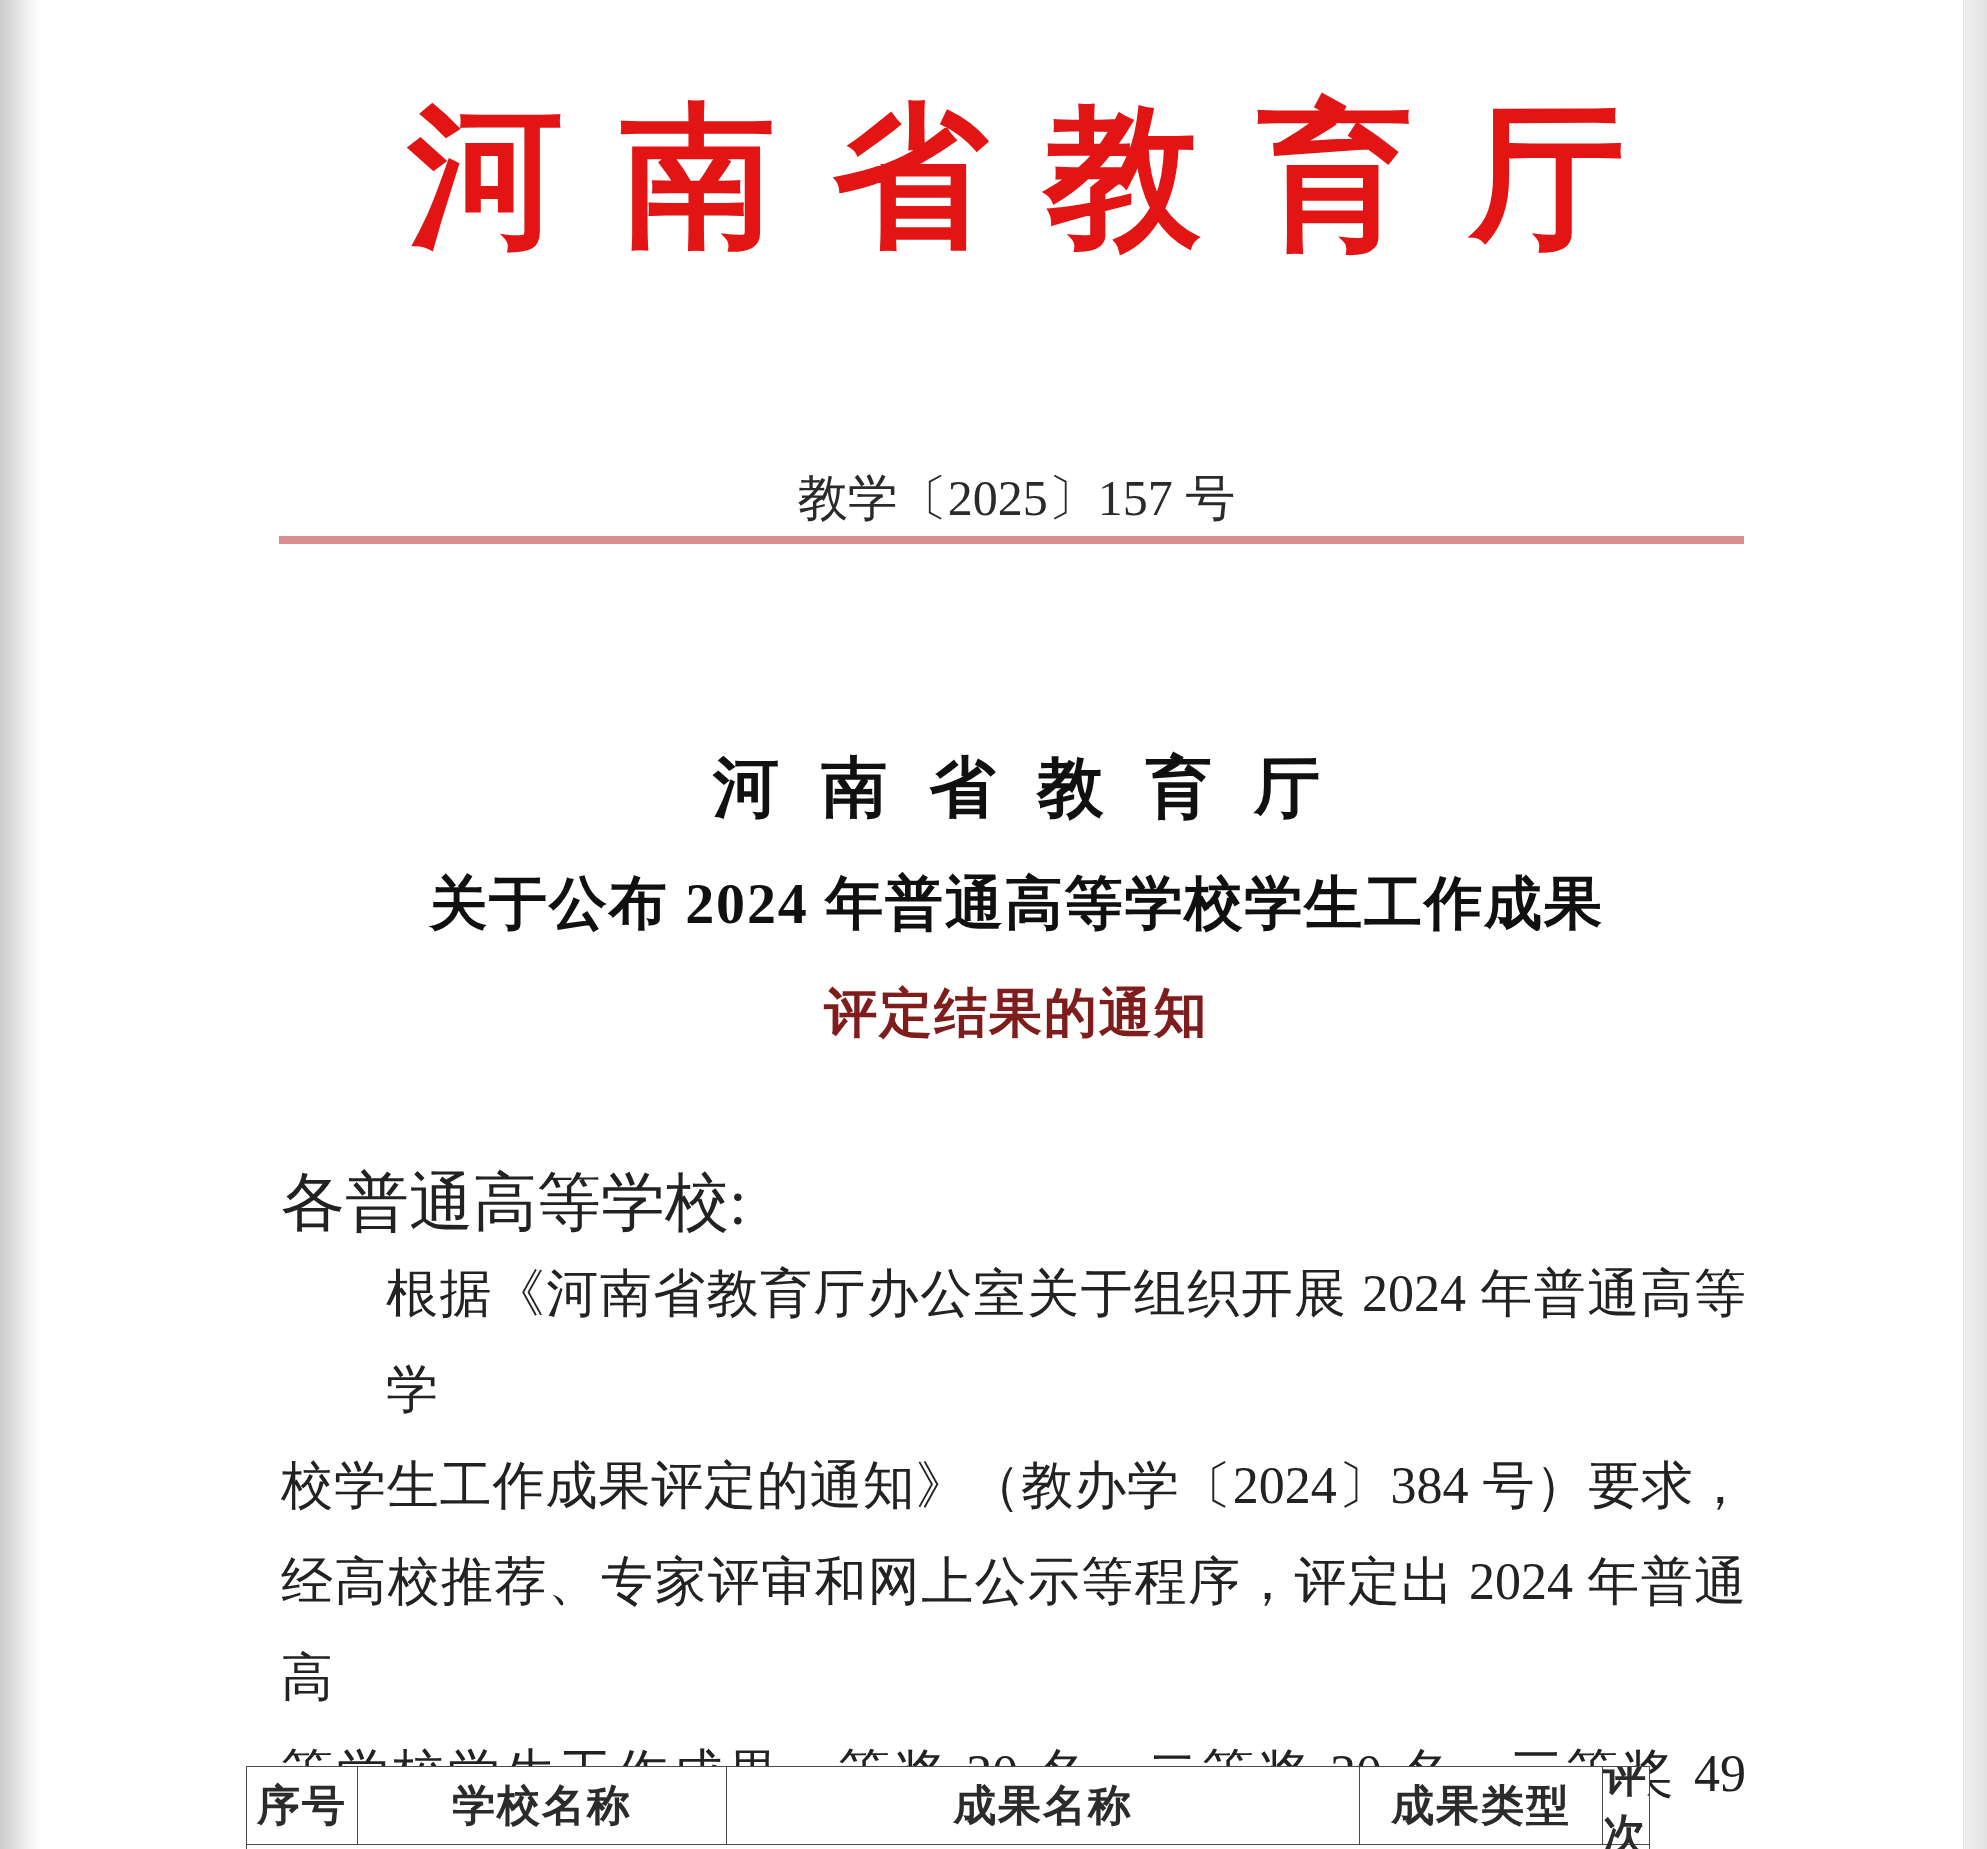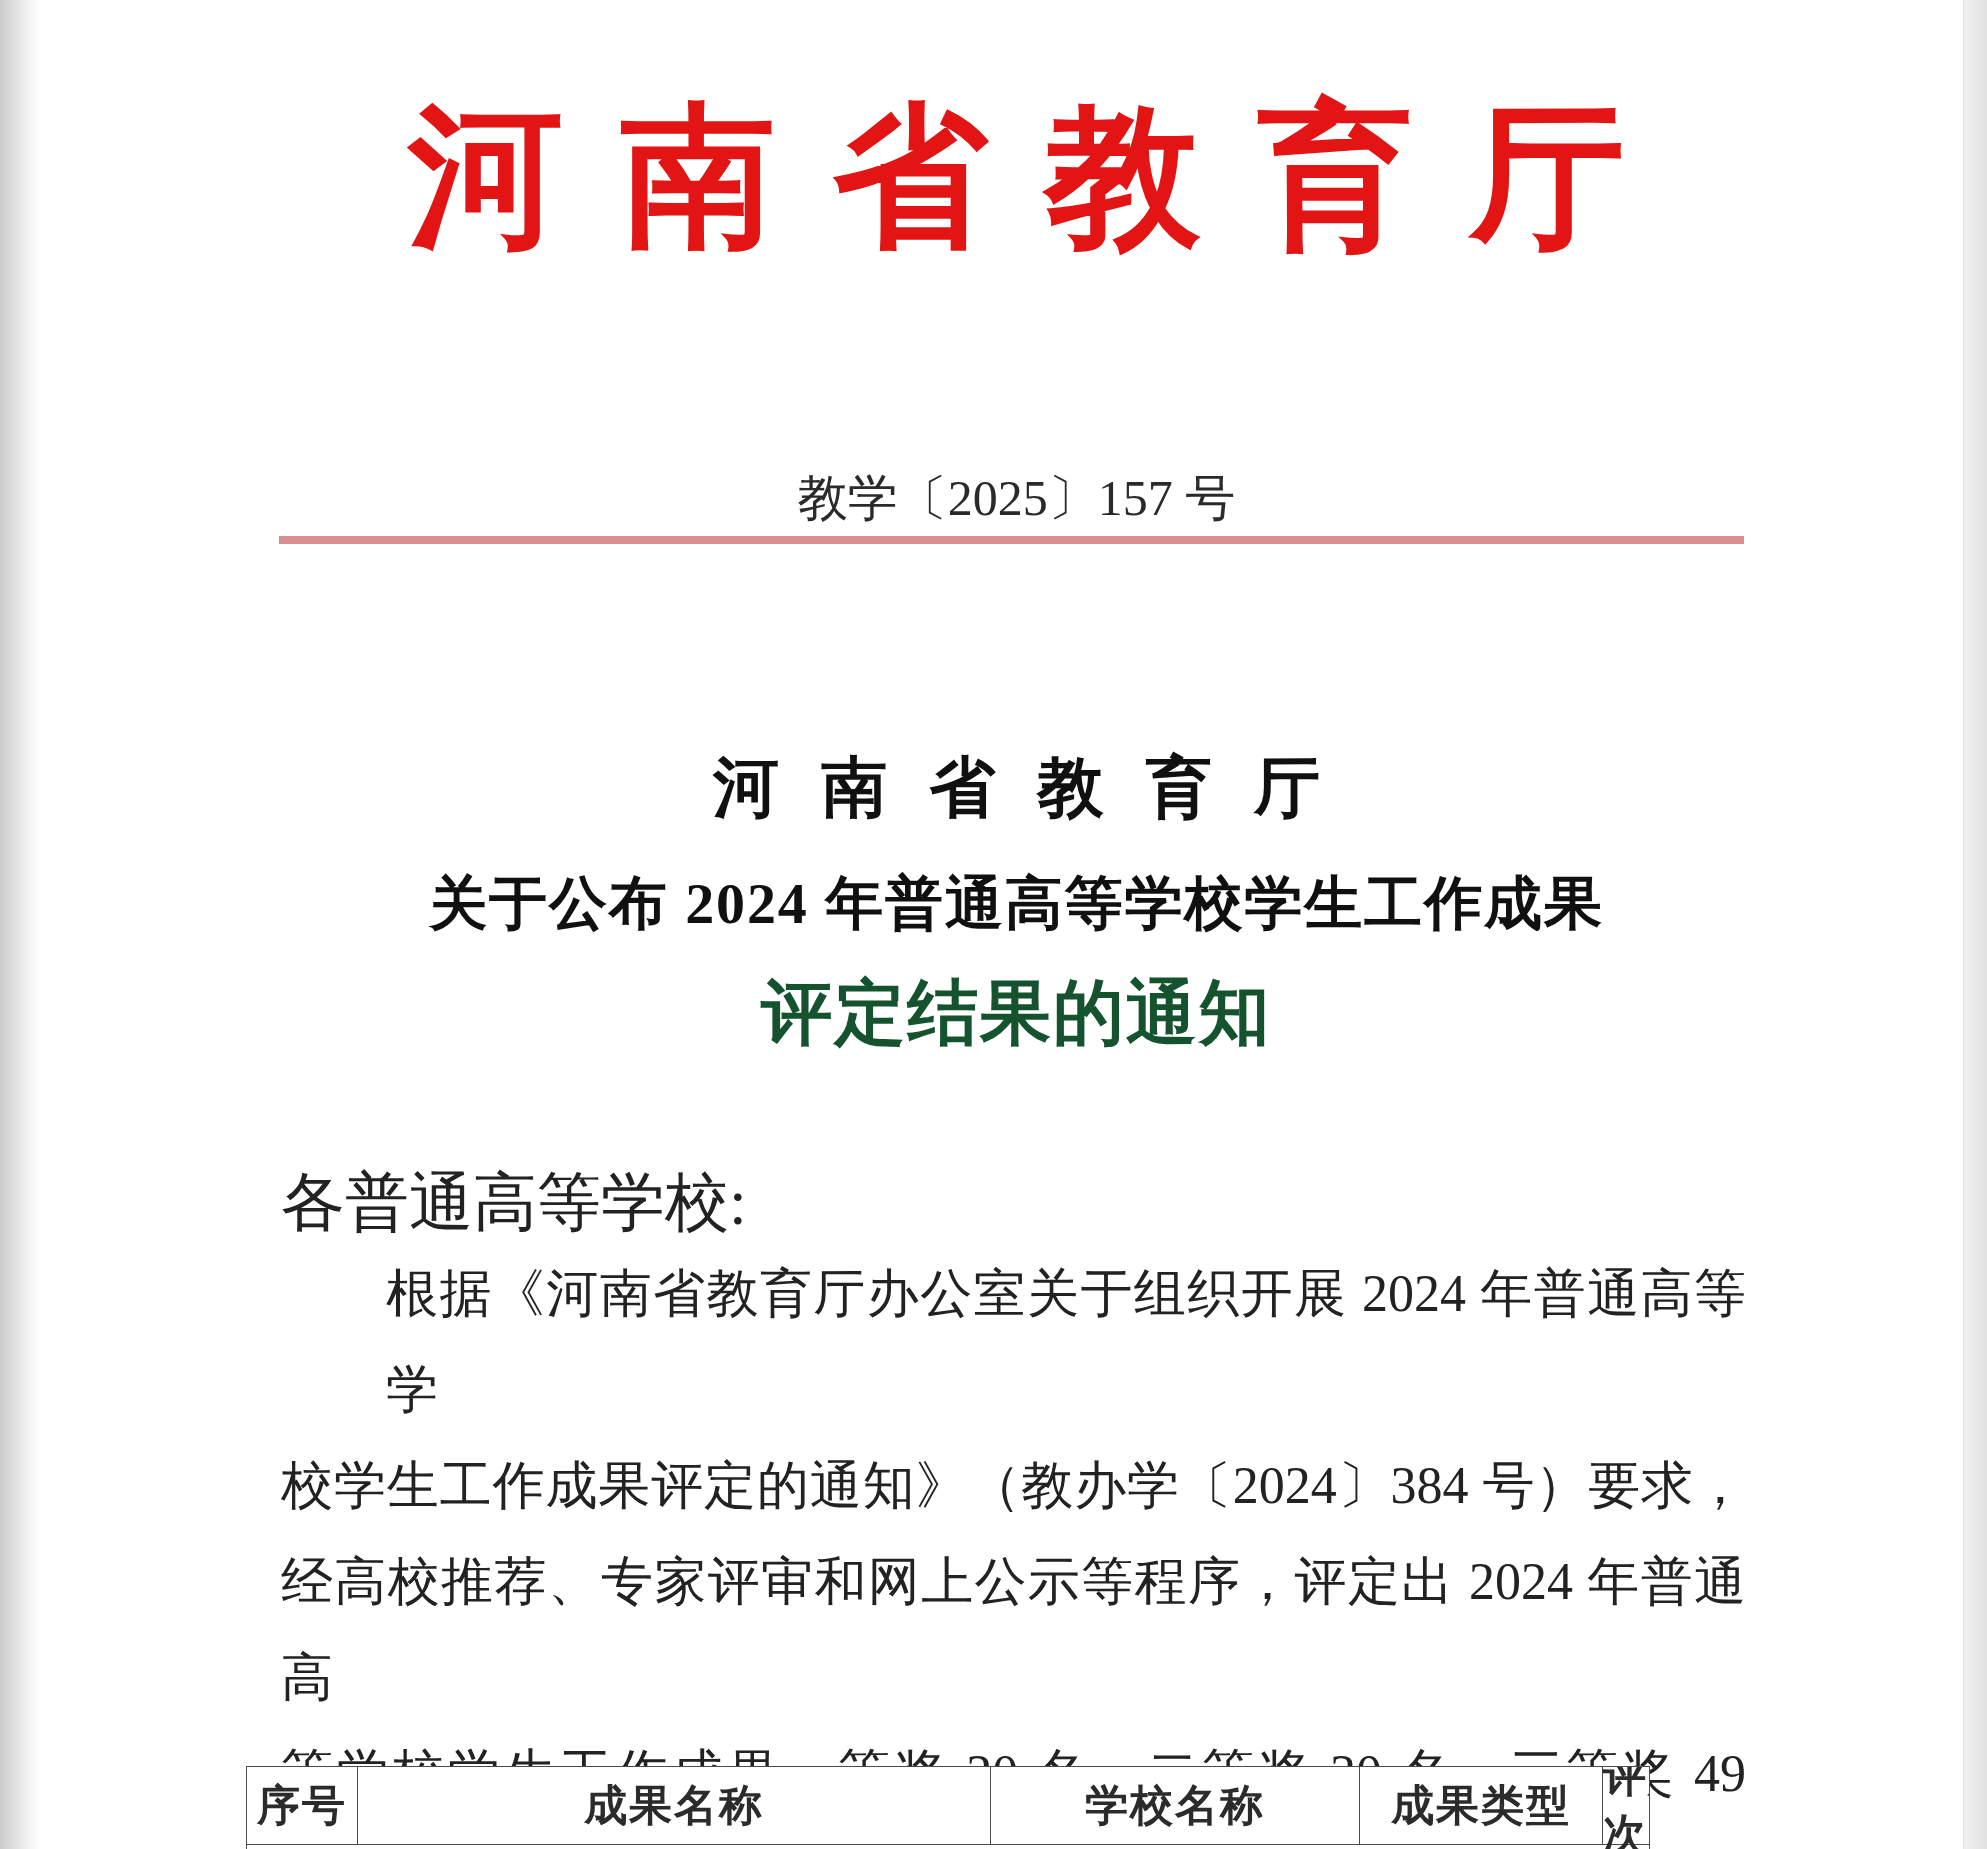--- a/index.html
+++ b/index.html
@@ -48,22 +48,22 @@
     font-size:66px;line-height:82px;
   }
   .title-org span{letter-spacing:0.64em;padding-left:0.64em;}
   .title-l2{
     position:absolute;top:854px;left:0;width:100%;
     text-align:center;font-weight:bold;color:#101010;
     font-size:58px;line-height:99px;letter-spacing:1.9px;
   }
   .title-l3{
     position:absolute;top:964px;left:0;width:100%;
-    text-align:center;font-weight:bold;color:#14532d;
-    font-size:71px;line-height:99px;letter-spacing:1.9px;
+    text-align:center;font-weight:bold;color:#7f1d1d;
+    font-size:53px;line-height:99px;letter-spacing:1.9px;
   }
   .salutation{
     position:absolute;top:1172px;left:194px;
     font-size:64px;line-height:62px;color:#222222;
   }
   .body-para{
     position:absolute;top:1246px;left:194px;width:1465px;
     font-size:52px;line-height:96px;color:#222222;
   }
   .body-para .jline{text-align:justify;text-align-last:justify;}
@@ -121,22 +121,22 @@
       <div class="jline indent">根据《河南省教育厅办公室关于组织开展 2024 年普通高等学</div>
       <div class="jline">校学生工作成果评定的通知》（教办学〔2024〕384 号）要求，</div>
       <div class="jline">经高校推荐、专家评审和网上公示等程序，评定出 2024 年普通高</div>
       <div class="jline">等学校学生工作成果一等奖 20 名、二等奖 30 名、三等奖 49 名。</div>
 
     </div>
 
     <div class="table-wrap">
       <div class="hdr-row">
         <div class="cell c0">序号</div>
+        <div class="cell c1">学校名称</div>
         <div class="cell c2">成果名称</div>
-        <div class="cell c1">学校名称</div>
         <div class="cell c3">成果类型</div>
         <div class="cell c4">评定等次</div>
       </div>
     </div>
 
   </div>
 </div>
 
 
 </body></html>

